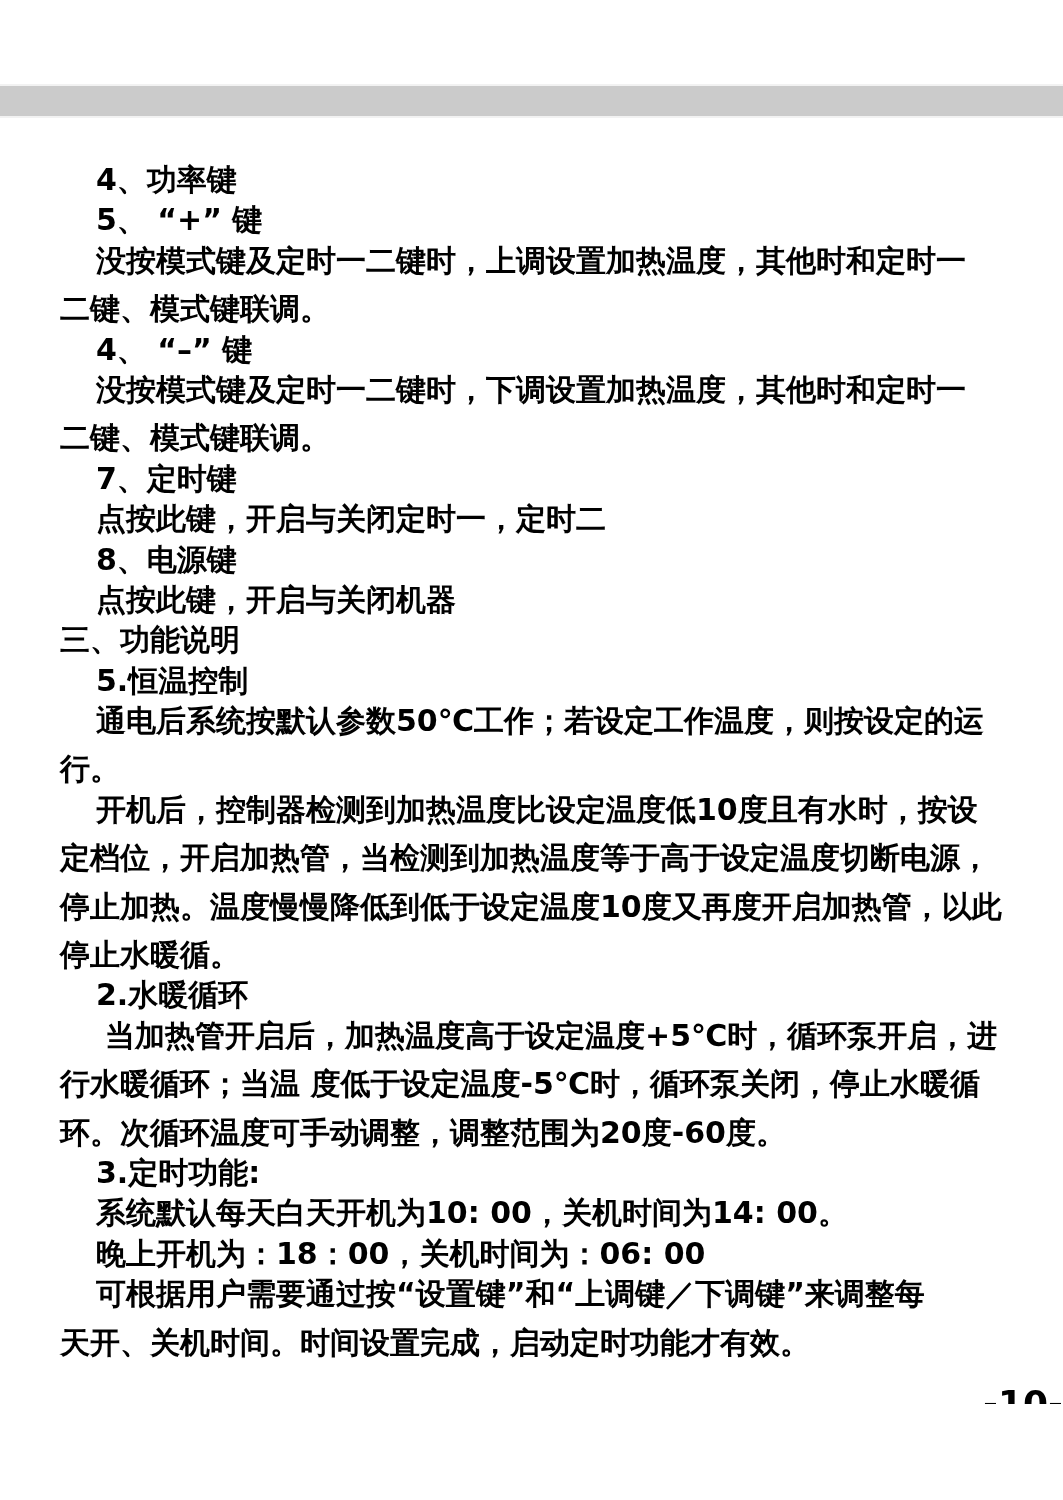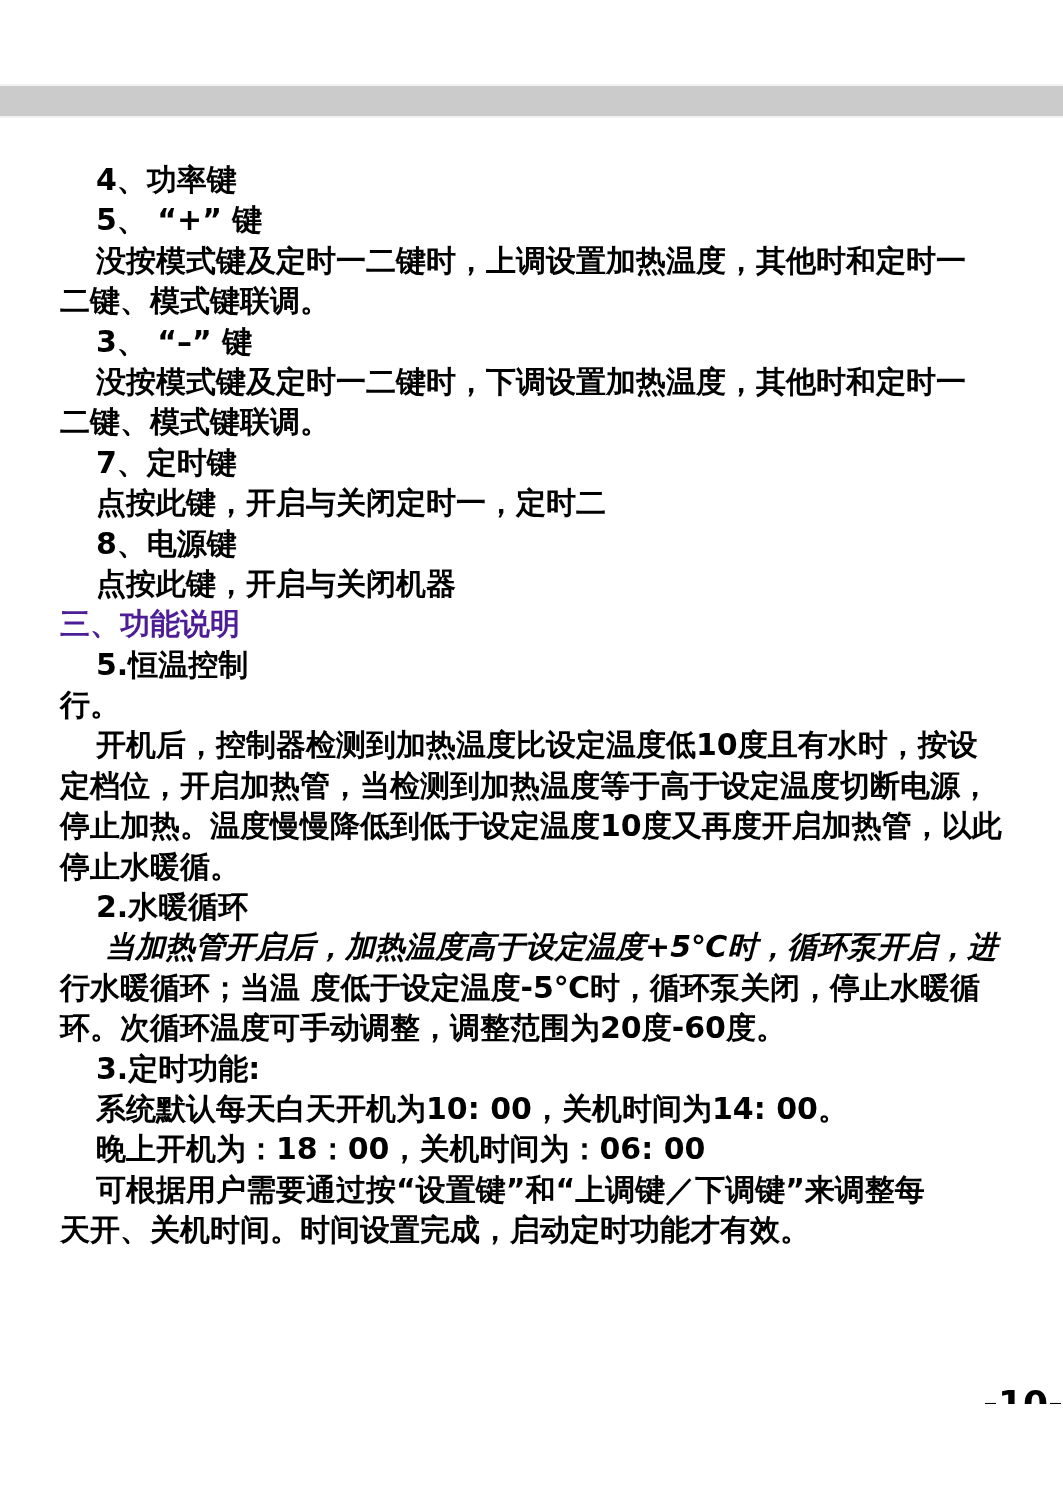--- a/index.html
+++ b/index.html
@@ -42,23 +42,23 @@
   .line {
     line-height: 40.4px;
     height: 40.4px;
     font-size: 30px;
     font-weight: 700;
     color: #000000;
     white-space: pre;
     letter-spacing: 0px;
   }
   .line.item   { padding-left: 36px; }
-  .line.item-lg{ padding-left: 45px; font-style: italic; }
-  .line.flush  { padding-left: 0; }
-  .line.heading{ padding-left: 0; color: #4c1d95; }
+  .line.item-lg{ padding-left: 45px; }
+  .line.flush  { padding-left: 0; margin-top: 8px; }
+  .line.heading{ padding-left: 0; color: #000000; }
   .page-number {
     position: absolute;
     top: 1384px;
     left: 0;
     width: 100%;
     text-align: right;
     font-size: 36px;
     font-weight: 700;
     color: #000000;
     line-height: 40px;
@@ -68,29 +68,30 @@
 <body>
 
 <div class="page">
   <div class="bar bar-top"></div>
 
   <div class="text-block" id="text-block">
       <div class="line item">4、功率键</div>
       <div class="line item">5、 “+” 键</div>
       <div class="line item">没按模式键及定时一二键时，上调设置加热温度，其他时和定时一</div>
       <div class="line flush">二键、模式键联调。</div>
-      <div class="line item">3、 “–” 键</div>
+      <div class="line item">4、 “–” 键</div>
       <div class="line item">没按模式键及定时一二键时，下调设置加热温度，其他时和定时一</div>
       <div class="line flush">二键、模式键联调。</div>
       <div class="line item">7、定时键</div>
       <div class="line item">点按此键，开启与关闭定时一，定时二</div>
       <div class="line item">8、电源键</div>
       <div class="line item">点按此键，开启与关闭机器</div>
       <div class="line heading">三、功能说明</div>
       <div class="line item">5.恒温控制</div>
+      <div class="line item">通电后系统按默认参数50℃工作；若设定工作温度，则按设定的运</div>
       <div class="line flush">行。</div>
       <div class="line item">开机后，控制器检测到加热温度比设定温度低10度且有水时，按设</div>
       <div class="line flush">定档位，开启加热管，当检测到加热温度等于高于设定温度切断电源，</div>
       <div class="line flush">停止加热。温度慢慢降低到低于设定温度10度又再度开启加热管，以此</div>
       <div class="line flush">停止水暖循。</div>
       <div class="line item">2.水暖循环</div>
       <div class="line item-lg">当加热管开启后，加热温度高于设定温度+5℃时，循环泵开启，进</div>
       <div class="line flush">行水暖循环；当温 度低于设定温度-5℃时，循环泵关闭，停止水暖循</div>
       <div class="line flush">环。次循环温度可手动调整，调整范围为20度-60度。</div>
       <div class="line item">3.定时功能:</div>

